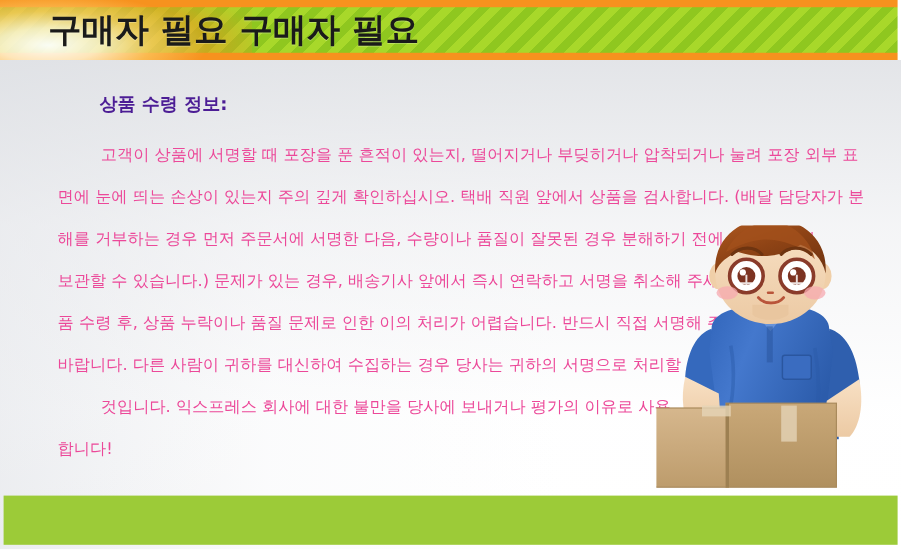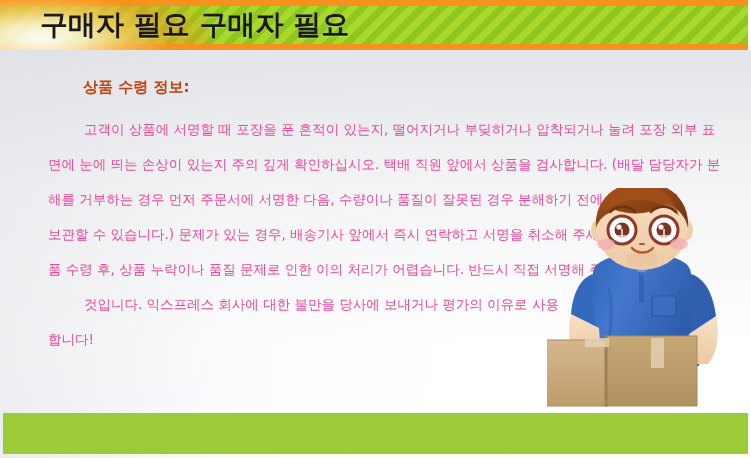--- a/index.html
+++ b/index.html
@@ -104,21 +104,21 @@
     position: absolute;
     left: 0; top: 50px;
     width: 751px;
     height: 363px;
   }
   .section-heading {
     position: absolute;
     left: 83px; top: 28px;
     font-size: 15px;
     font-weight: bold;
-    color: #c2410c;
+    color: #4c1d95;
     white-space: nowrap;
   }
   .body-lines {
     position: absolute;
     left: 0; top: 62px;
     width: 751px;
   }
   .body-line {
     height: 35px;
     line-height: 35px;
@@ -174,20 +174,21 @@
   <div class="content">
 
     <div class="section-heading">상품 수령 정보:</div>
 
     <div class="body-lines">
       <div class="body-line indent">고객이 상품에 서명할 때 포장을 푼 흔적이 있는지, 떨어지거나 부딪히거나 압착되거나 눌려 포장 외부 표</div>
       <div class="body-line flush">면에 눈에 띄는 손상이 있는지 주의 깊게 확인하십시오. 택배 직원 앞에서 상품을 검사합니다. (배달 담당자가 분</div>
       <div class="body-line flush">해를 거부하는 경우 먼저 주문서에 서명한 다음, 수량이나 품질이 잘못된 경우 분해하기 전에 주문을 직접</div>
       <div class="body-line flush">보관할 수 있습니다.) 문제가 있는 경우, 배송기사 앞에서 즉시 연락하고 서명을 취소해 주세요. 상</div>
       <div class="body-line flush">품 수령 후, 상품 누락이나 품질 문제로 인한 이의 처리가 어렵습니다. 반드시 직접 서명해 주시기</div>
+      <div class="body-line flush">바랍니다. 다른 사람이 귀하를 대신하여 수집하는 경우 당사는 귀하의 서명으로 처리할</div>
       <div class="body-line indent">것입니다. 익스프레스 회사에 대한 불만을 당사에 보내거나 평가의 이유로 사용</div>
       <div class="body-line flush">합니다!</div>
     </div>
   </div>
 
   <svg class="courier" viewBox="0 0 190 225">
     <defs>
       <linearGradient id="shirtGrad" x1="0" y1="0" x2="1" y2="0.4">
         <stop offset="0%" stop-color="#2f63b8"></stop>
         <stop offset="40%" stop-color="#4478cd"></stop>

